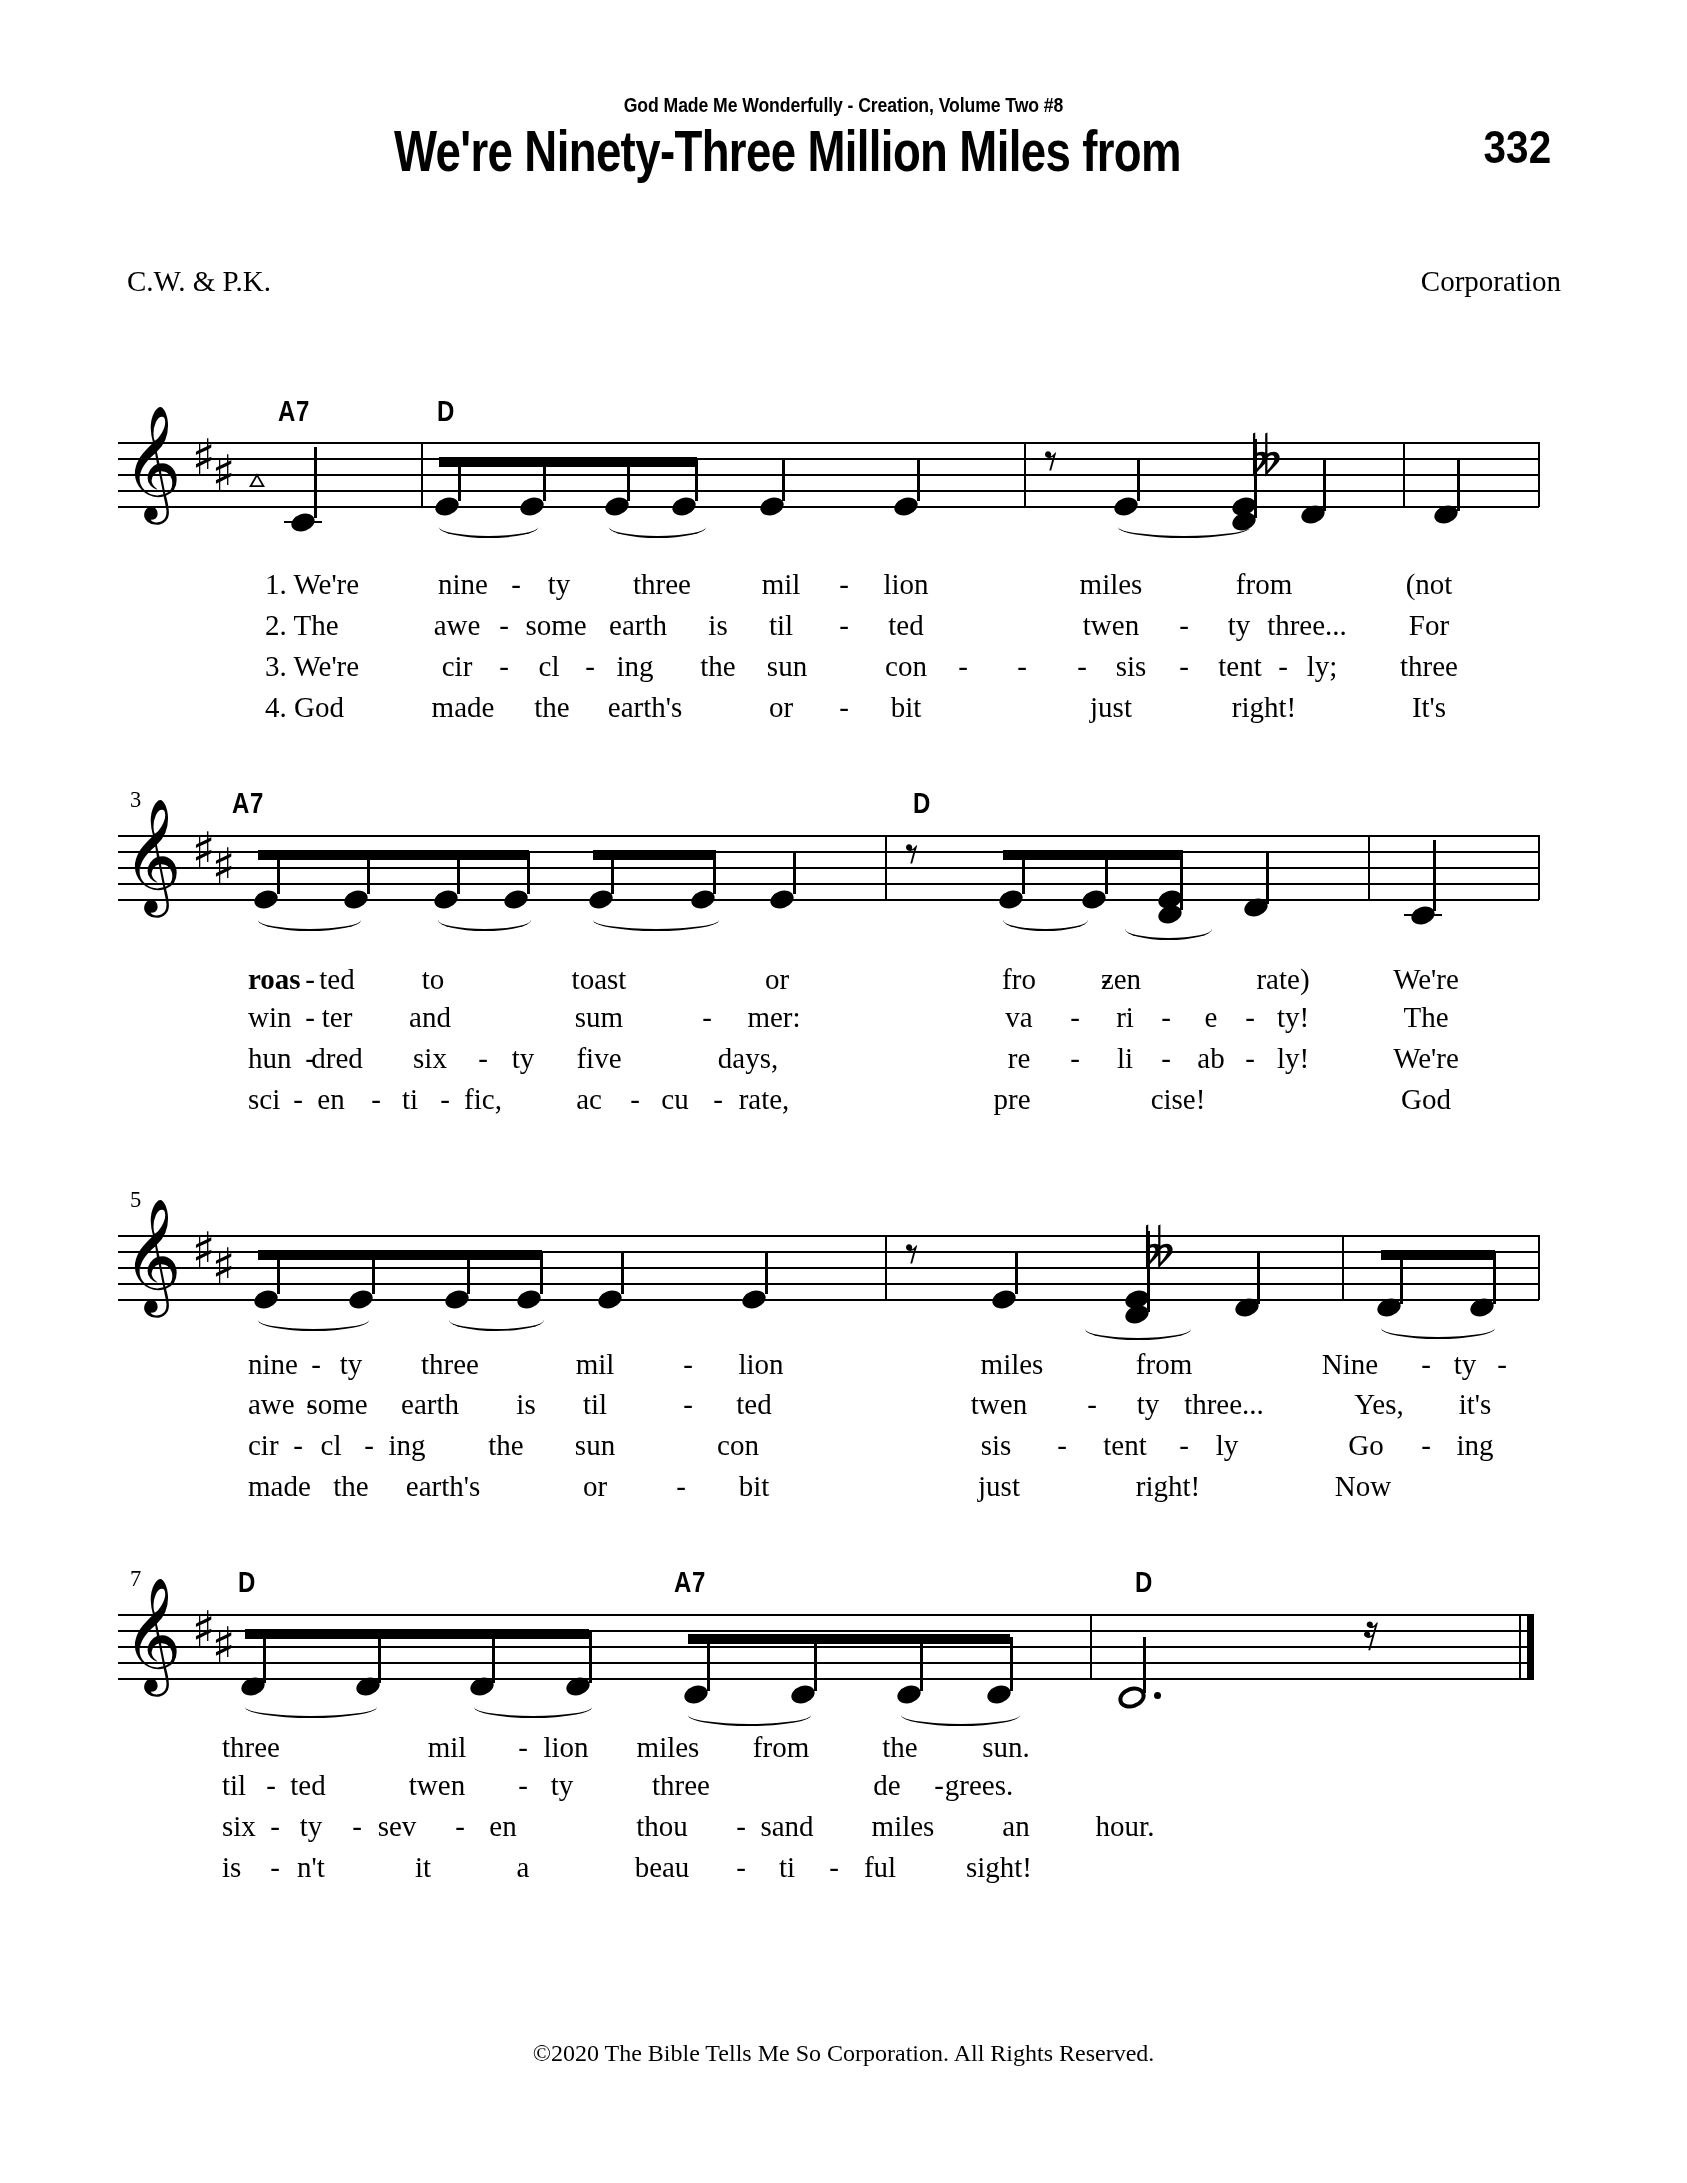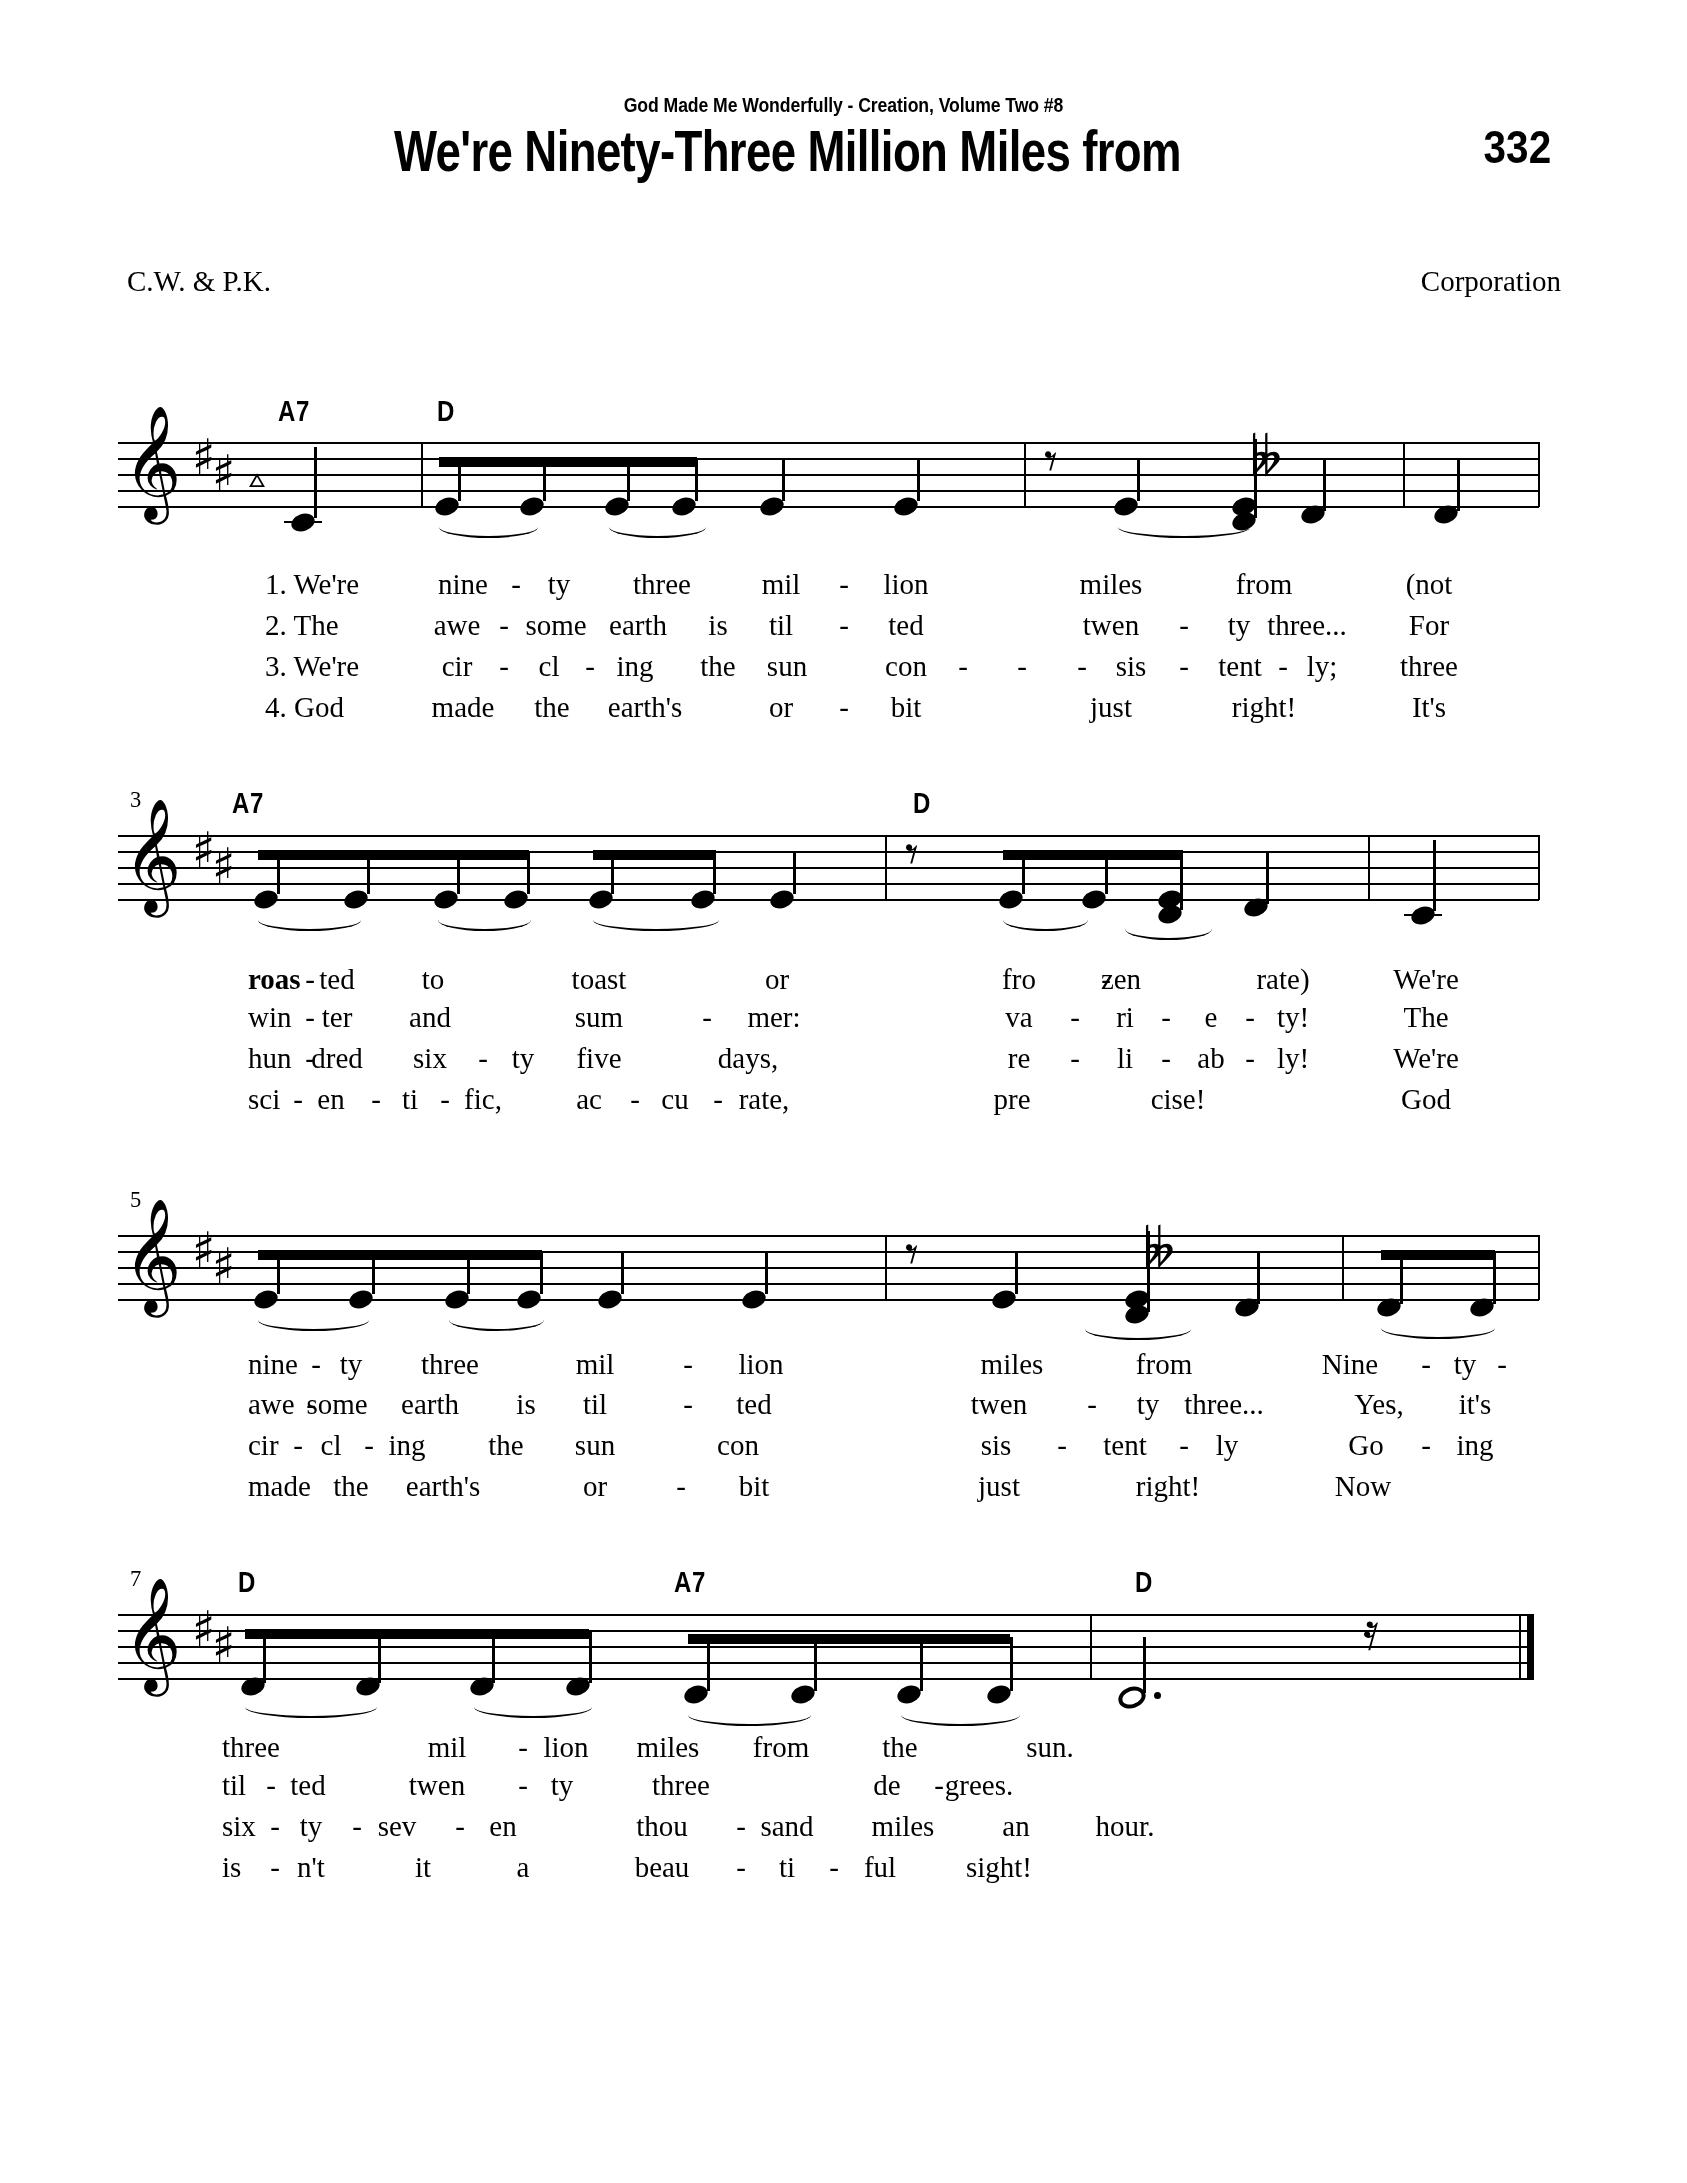--- a/index.html
+++ b/index.html
@@ -494,21 +494,21 @@
   </div>
 
   <div class="lyricline" style="top:1731px">
       <span class="ly l" style="left: 222px;">three</span>
       <span class="ly" style="left: 447px;">mil</span>
       <span class="ly" style="left: 523px;">-</span>
       <span class="ly" style="left: 566px;">lion</span>
       <span class="ly" style="left: 668px;">miles</span>
       <span class="ly" style="left: 781px;">from</span>
       <span class="ly" style="left: 900px;">the</span>
-      <span class="ly" style="left: 1050px;">sun.</span>
+      <span class="ly" style="left: 1006px;">sun.</span>
     </div>
   <div class="lyricline" style="top:1769px">
       <span class="ly l" style="left: 222px;">til</span>
       <span class="ly" style="left: 271px;">-</span>
       <span class="ly" style="left: 308px;">ted</span>
       <span class="ly" style="left: 437px;">twen</span>
       <span class="ly" style="left: 523px;">-</span>
       <span class="ly" style="left: 562px;">ty</span>
       <span class="ly" style="left: 681px;">three</span>
       <span class="ly" style="left: 887px;">de</span>
@@ -537,14 +537,15 @@
       <span class="ly" style="left: 423px;">it</span>
       <span class="ly" style="left: 523px;">a</span>
       <span class="ly" style="left: 662px;">beau</span>
       <span class="ly" style="left: 741px;">-</span>
       <span class="ly" style="left: 787px;">ti</span>
       <span class="ly" style="left: 834px;">-</span>
       <span class="ly" style="left: 880px;">ful</span>
       <span class="ly" style="left: 999px;">sight!</span>
     </div>
 
+  <div class="copyright">©2020 The Bible Tells Me So Corporation. All Rights Reserved.</div>
 </div>
 
 
 </body></html>

